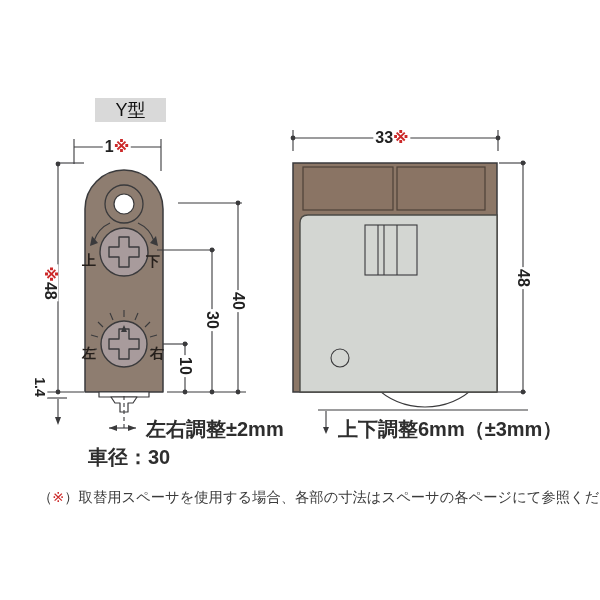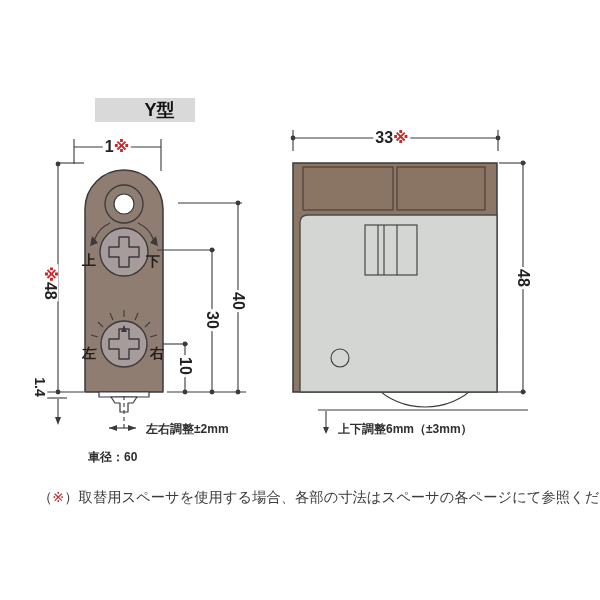--- a/index.html
+++ b/index.html
@@ -26,35 +26,35 @@
   .dot{fill:var(--line-color);}
   .tri{fill:var(--line-color);stroke:none;}
   .body-shape{fill:var(--body-brown);stroke:var(--line-color);stroke-width:1.5;stroke-linejoin:round;}
   .screw{fill:var(--screw-gray);stroke:var(--line-color);stroke-width:1.4;stroke-linejoin:round;}
   .whitepart{fill:#ffffff;stroke:var(--line-color);stroke-width:1.2;stroke-linejoin:round;}
   .brownbar{fill:var(--bar-brown);stroke:var(--line-color);stroke-width:1.5;}
   .panel{fill:var(--panel-brown);stroke:#4e4138;stroke-width:1.2;}
   .graybody{fill:var(--gray-body);stroke:#4a4a46;stroke-width:1.4;}
   .type-label{
     display:flex;align-items:center;justify-content:center;
-    background:var(--label-bg);font-size:18px;font-weight:bold;color:#111;padding-left:29px;
+    background:var(--label-bg);font-size:18px;font-weight:normal;color:#111;
   }
   .dim{
     font-size:16px;font-weight:600;color:#222;background:#fff;padding:0 2px;
     white-space:nowrap;transform:translate(-50%,-50%);line-height:1.05;
   }
   .vdim{transform:translate(-50%,-50%) rotate(90deg);}
   .small{font-size:14px;}
   .red{color:var(--accent-red);}
   .kanji{
     font-size:14px;font-weight:700;color:#26201c;transform:translate(-50%,-50%);
     white-space:nowrap;line-height:1;
   }
   .note-text{
-    font-size:12px;font-weight:600;color:#2e2e2e;transform:translateY(-50%);
+    font-size:20px;font-weight:600;color:#2e2e2e;transform:translateY(-50%);
     white-space:nowrap;line-height:1;
   }
   .footnote{
     font-size:14.3px;font-weight:400;color:#3b3b3b;transform:translateY(-50%);
     white-space:nowrap;line-height:1;
   }
 </style>
 </head>
 <body>
 
@@ -196,21 +196,21 @@
     <span>左</span>
   </div>
   <div class="abs kanji" style="left:157px;top:353px;">
     <span>右</span>
   </div>
 
   <div class="abs note-text" style="left:146px;top:429px;">
     <span>左右調整±2mm</span>
   </div>
   <div class="abs note-text" style="left:88px;top:457px;">
-    <span>車径：60</span>
+    <span>車径：30</span>
   </div>
 
   <div class="abs dim" style="left:392px;top:138px;">
     <span>33</span><span class="red">※</span>
   </div>
   <div class="abs dim vdim" style="left:523px;top:278px;">
     <span>48</span>
   </div>
   <div class="abs note-text" style="left:338px;top:429px;">
     <span>上下調整6mm（±3mm）</span>

